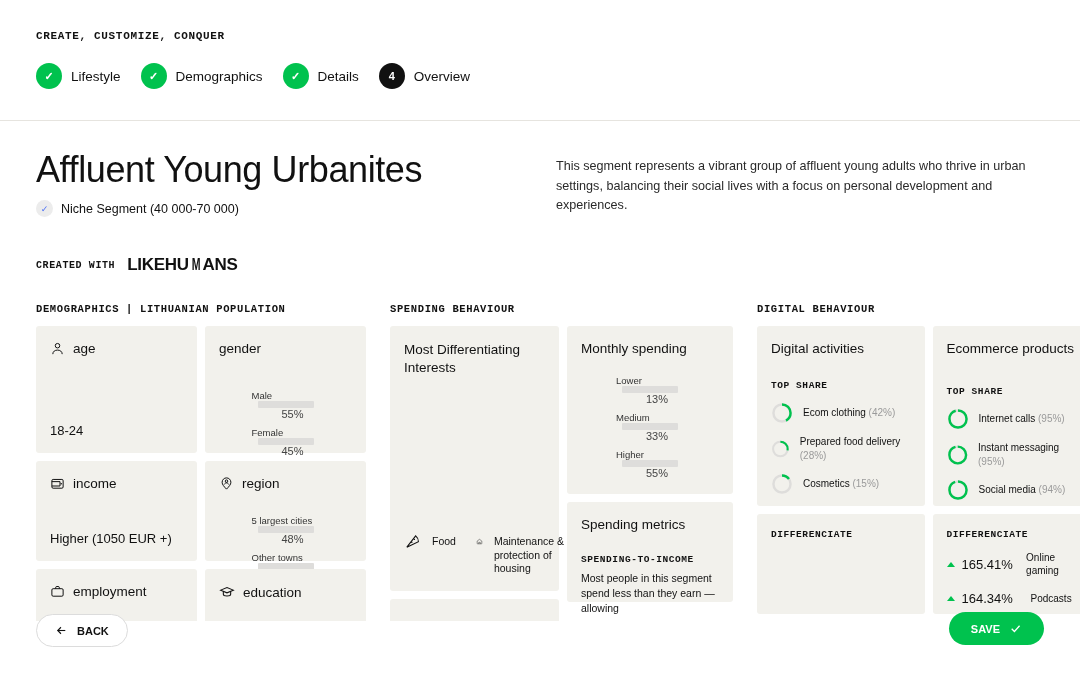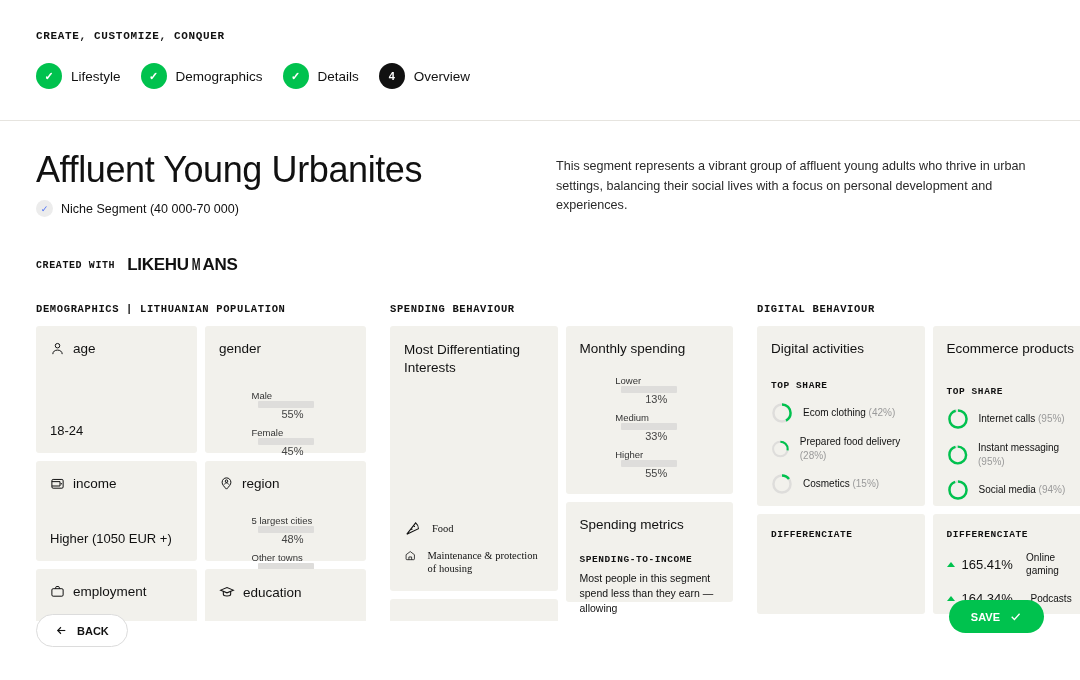--- a/index.html
+++ b/index.html
@@ -63,21 +63,21 @@
 
   
   .bars { display: flex; flex-direction: column; gap: 7px; }
   .barrow { display: flex; align-items: center; font-size: 9.5px; color: #333; flex-direction: column; }
   .barrow .lbl { width: 68px; }
   .bartrack { width: 56px; height: 7px; background: #dedddb; border-radius: 1px; overflow: hidden; }
   .barfill { height: 100%; }
   .barrow .pct { width: 36px; text-align: right; font-size: 11px; color: #444; }
 
   
-  .int-list { display: flex; flex-direction: column; gap: 10px; font-family: Liberation Serif, serif; }
+  .int-list { display: flex; flex-direction: row; gap: 20px; }
   .int-item { display: flex; align-items: flex-start; gap: 11px; }
   .int-text { font-size: 10.5px; line-height: 1.3; color: #111; padding-top: 2px; }
 
   
   .sect-label { font-size: 9.5px; font-weight: 700; color: #111; margin-bottom: 11px; }
   .donut-list { display: flex; flex-direction: column; gap: 11px; }
   .donut-row { display: flex; align-items: center; gap: 10px; }
   .donut-text { font-size: 10px; line-height: 1.35; color: #111; }
   .donut-text .muted { color: #9a9a9a; }
 
@@ -96,21 +96,21 @@
 
   
   .footer { position: absolute; left: 0; top: 600px; width: 1080px; height: 60px; }
   .btn-back {
     position: absolute; left: 36px; top: 14px;
     display: flex; align-items: center; gap: 9px;
     border: 1px solid #dcdcdc; background: #fff; border-radius: 22px;
     padding: 9px 18px; font-size: 11px; font-weight: 700; cursor: pointer; color:#111;
   }
   .btn-save {
-    position: absolute; right: 36px; top: 0;
+    position: absolute; right: 36px; top: 12px;
     display: flex; align-items: center; gap: 9px;
     border: none; background: #00c24e; color: #fff; border-radius: 22px;
     padding: 10px 22px; font-size: 11px; font-weight: 700; cursor: pointer;
   }
 </style>
 </head>
 <body>
 
 <div class="topbar">
   <div class="kicker mono">CREATE, CUSTOMIZE, CONQUER</div>

